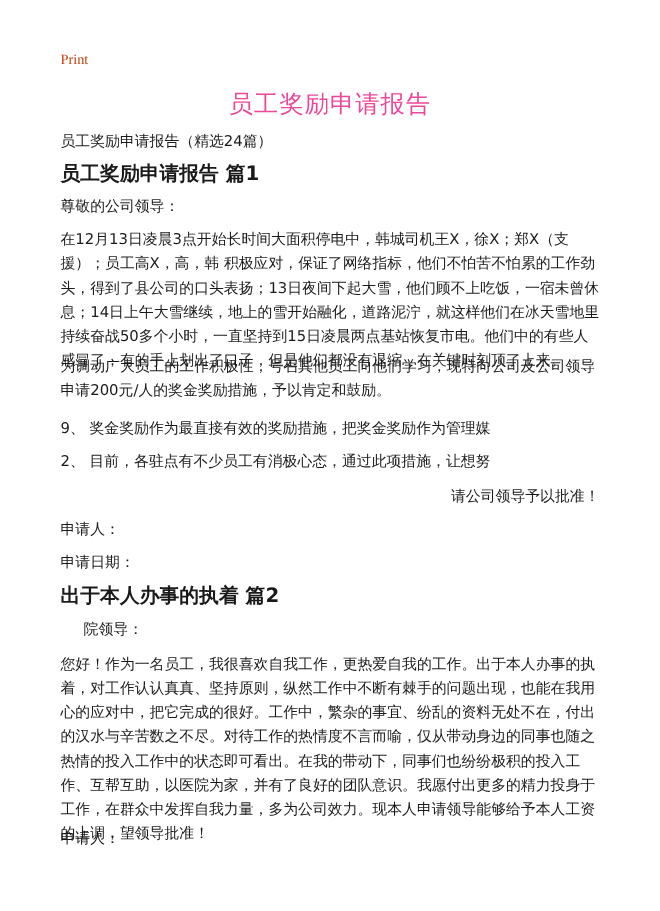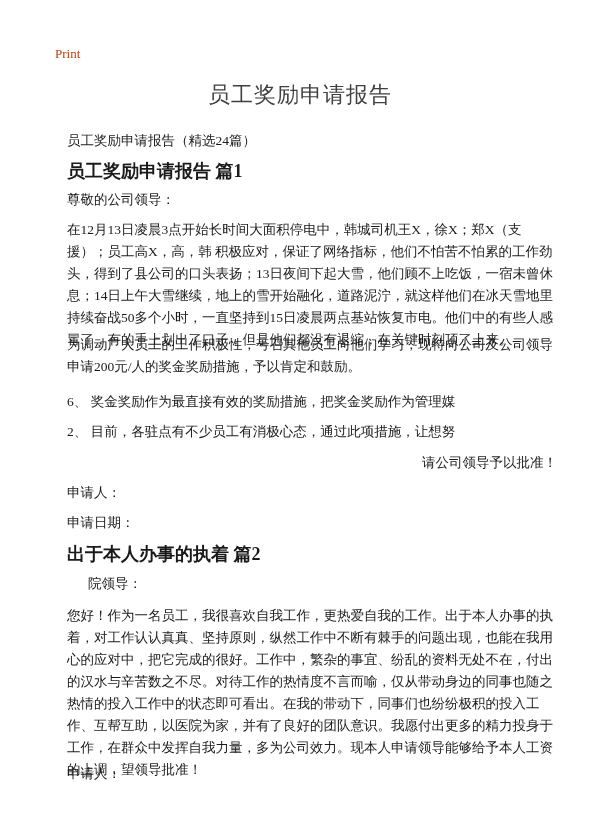--- a/index.html
+++ b/index.html
@@ -9,43 +9,43 @@
     color: #1a1a1a;
   }
   .page { position: absolute; left: 55px; top: 0; width: 500px; }
   .print-label {
     position: absolute; top: 46px; left: 0;
     font-family: "Liberation Serif", "DejaVu Serif", serif;
     font-size: 13px; color: #c2410c;
   }
   .doc-title {
     position: absolute; top: 80px; left: 0; width: 490px;
-    text-align: center; font-size: 22px; font-weight: normal; color: #404040;
+    text-align: center; font-size: 22px; font-weight: normal; color: #ec4899;
     letter-spacing: 1px;
   }
   .p {
     position: absolute; left: 0; width: 490px;
-    font-size: 13.5px; line-height: 22px; margin: 12px; font-family: Liberation Serif, serif;
+    font-size: 13.5px; line-height: 22px; margin: 0;
   }
   .h { font-weight: bold; font-size: 18px; }
 </style>
 </head>
 <body>
 
 <div class="page">
   <div class="print-label">Print</div>
   <h1 class="doc-title" style="margin:0;">员工奖励申请报告</h1>
 
   <p class="p" style="top:118px;">员工奖励申请报告（精选24篇）</p>
 
   <p class="p h" style="top:148px;">员工奖励申请报告 篇1</p>
   <p class="p" style="top:177px;">尊敬的公司领导：</p>
   <p class="p" style="top:207px;">在12月13日凌晨3点开始长时间大面积停电中，韩城司机王X，徐X；郑X（支援）；员工高X，高，韩 积极应对，保证了网络指标，他们不怕苦不怕累的工作劲头，得到了县公司的口头表扬；13日夜间下起大雪，他们顾不上吃饭，一宿未曾休息；14日上午大雪继续，地上的雪开始融化，道路泥泞，就这样他们在冰天雪地里持续奋战50多个小时，一直坚持到15日凌晨两点基站恢复市电。他们中的有些人感冒了，有的手上划出了口子，但是他们都没有退缩，在关键时刻顶了上来。</p>
   <p class="p" style="top:322px;">为调动广大员工的工作积极性，号召其他员工向他们学习，现特向公司及公司领导申请200元/人的奖金奖励措施，予以肯定和鼓励。</p>
-  <p class="p" style="top:379px;">6、 奖金奖励作为最直接有效的奖励措施，把奖金奖励作为管理媒</p>
+  <p class="p" style="top:379px;">9、 奖金奖励作为最直接有效的奖励措施，把奖金奖励作为管理媒</p>
   <p class="p" style="top:409px;">2、 目前，各驻点有不少员工有消极心态，通过此项措施，让想努</p>
   <p class="p" style="top:440px;text-align:right;">请公司领导予以批准！</p>
   <p class="p" style="top:470px;">申请人：</p>
   <p class="p" style="top:500px;">申请日期：</p>
 
   <p class="p h" style="top:531px;">出于本人办事的执着 篇2</p>
   <p class="p" style="top:561px;padding-left:21px;">院领导：</p>
   <p class="p" style="top:593px;">您好！作为一名员工，我很喜欢自我工作，更热爱自我的工作。出于本人办事的执着，对工作认认真真、坚持原则，纵然工作中不断有棘手的问题出现，也能在我用心的应对中，把它完成的很好。工作中，繁杂的事宜、纷乱的资料无处不在，付出的汉水与辛苦数之不尽。对待工作的热情度不言而喻，仅从带动身边的同事也随之热情的投入工作中的状态即可看出。在我的带动下，同事们也纷纷极积的投入工作、互帮互助，以医院为家，并有了良好的团队意识。我愿付出更多的精力投身于工作，在群众中发挥自我力量，多为公司效力。现本人申请领导能够给予本人工资的上调，望领导批准！</p>
   <p class="p" style="top:751px;">申请人：</p>
 </div>

